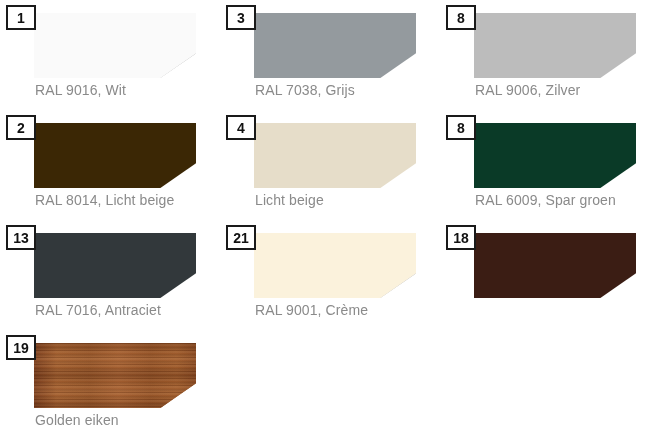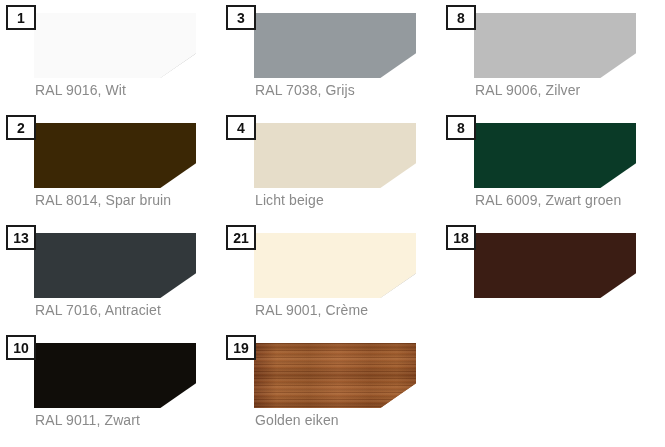--- a/index.html
+++ b/index.html
@@ -140,52 +140,47 @@
       <div class="swatch-label">RAL 7038, Grijs</div>
     </div>
     <div class="swatch-cell">
       <div class="swatch-plate" style="background: rgb(188, 188, 188);"></div>
       <div class="swatch-badge">8</div>
       <div class="swatch-label">RAL 9006, Zilver</div>
     </div>
     <div class="swatch-cell">
       <div class="swatch-plate" style="background: rgb(59, 39, 5);"></div>
       <div class="swatch-badge">2</div>
-      <div class="swatch-label">RAL 8014, Spar bruin</div>
+      <div class="swatch-label">RAL 8014, Licht beige</div>
     </div>
     <div class="swatch-cell">
       <div class="swatch-plate" style="background: rgb(230, 221, 201);"></div>
       <div class="swatch-badge">4</div>
       <div class="swatch-label">Licht beige</div>
     </div>
     <div class="swatch-cell">
       <div class="swatch-plate" style="background: rgb(10, 58, 39);"></div>
       <div class="swatch-badge">8</div>
-      <div class="swatch-label">RAL 6009, Zwart groen</div>
+      <div class="swatch-label">RAL 6009, Spar groen</div>
     </div>
     <div class="swatch-cell">
       <div class="swatch-plate" style="background: rgb(50, 56, 59);"></div>
       <div class="swatch-badge">13</div>
       <div class="swatch-label">RAL 7016, Antraciet</div>
     </div>
     <div class="swatch-cell">
       <svg class="swatch-outline" viewBox="0 0 162 65" preserveAspectRatio="none">
         <polygon points="0.5,0.5 161.5,0.5 161.5,40.5 126.5,64.5 0.5,64.5"></polygon>
       </svg>
       <div class="swatch-plate" style="background: rgb(251, 242, 220);"></div>
       <div class="swatch-badge">21</div>
       <div class="swatch-label">RAL 9001, Crème</div>
     </div>
     <div class="swatch-cell">
       <div class="swatch-plate" style="background: rgb(59, 29, 20);"></div>
       <div class="swatch-badge">18</div>
     </div>
     <div class="swatch-cell">
-      <div class="swatch-plate" style="background: rgb(16, 13, 9);"></div>
-      <div class="swatch-badge">10</div>
-      <div class="swatch-label">RAL 9011, Zwart</div>
-    </div>
-    <div class="swatch-cell">
       <div class="swatch-plate wood"></div>
       <div class="swatch-badge">19</div>
       <div class="swatch-label">Golden eiken</div>
     </div>
   </div>
 
 </body></html>

